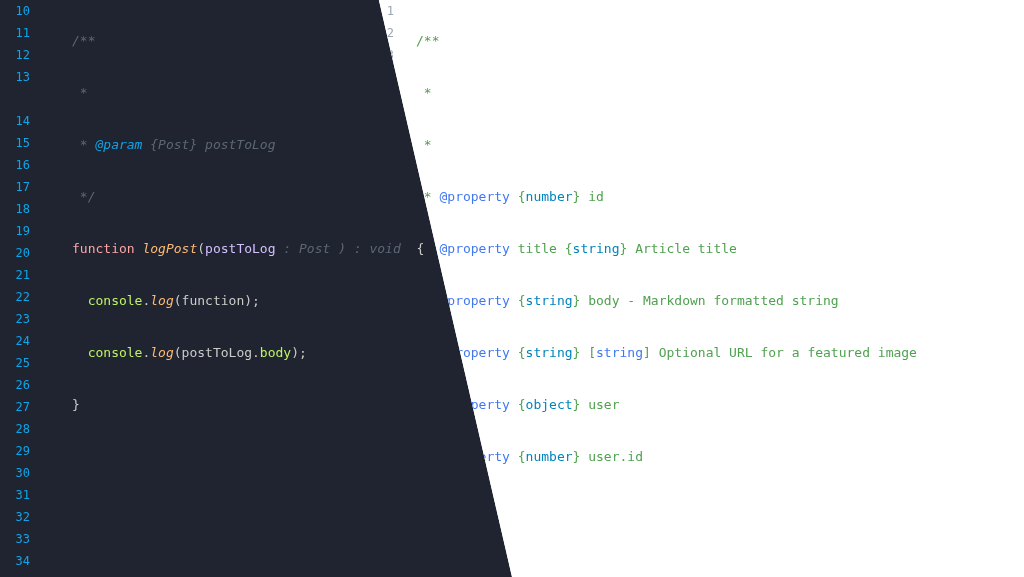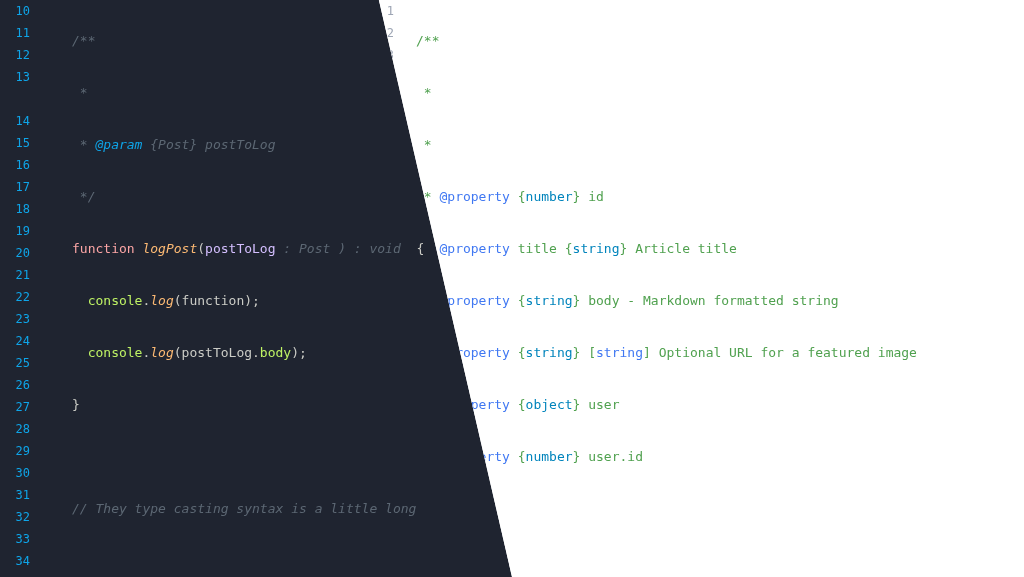--- a/index.html
+++ b/index.html
@@ -98,21 +98,20 @@
   <div class="code-l">
     <div class="line"><span class="l-cmt">/**</span></div>
     <div class="line"><span class="l-cmt"> *</span></div>
     <div class="line"><span class="l-cmt"> * </span><span class="l-tag">@param</span><span class="l-cmt"> {Post} postToLog</span></div>
     <div class="line"><span class="l-cmt"> */</span></div>
     <div class="line"><span class="l-kw">function </span><span class="l-fn">logPost</span><span class="l-punc">(</span><span class="l-param">postToLog</span><span class="l-cmt"> : Post ) </span><span class="l-cmt">: void </span><span class="l-punc"> {</span></div>
     <div class="line"><span class="l-var">  console</span><span class="l-punc">.</span><span class="l-fn">log</span><span class="l-punc">(function);</span></div>
     <div class="line"><span class="l-var">  console</span><span class="l-punc">.</span><span class="l-fn">log</span><span class="l-punc">(postToLog.</span><span class="l-var">body</span><span class="l-punc">);</span></div>
     <div class="line"><span class="l-punc">}</span></div>
     <div class="line"></div>
-    <div class="line"><span class="l-cmt">// They type casting syntax is a little long </span></div>
     
     
     
     
     
     
     
     
     
     

